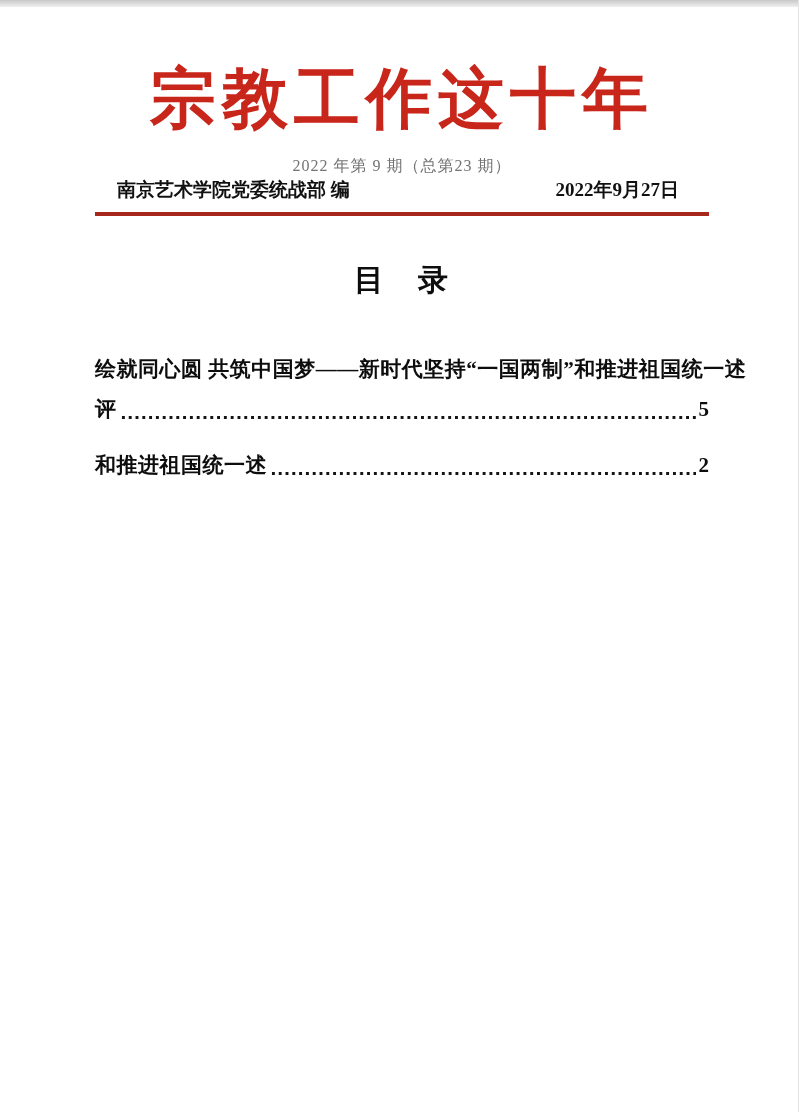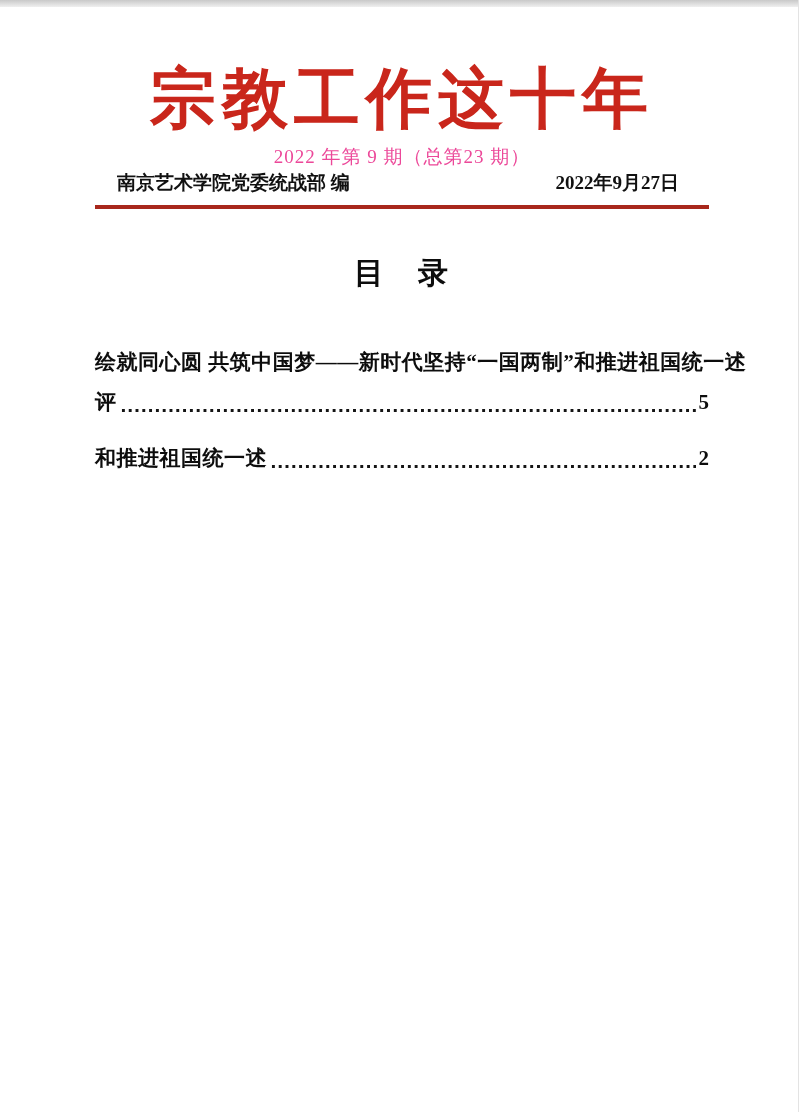--- a/index.html
+++ b/index.html
@@ -34,25 +34,25 @@
     margin-top: 52px;
     text-align: center;
     font-size: 66px;
     font-weight: 700;
     letter-spacing: 6px;
     color: var(--title-red, #c9261b);
     line-height: 1.2;
     white-space: nowrap;
   }
   .issue-line {
-    margin-top: 6px;
+    margin-top: 18px;
     text-align: center;
-    font-size: 19px;
+    font-size: 16px;
     letter-spacing: 1px;
-    color: #ec4899;
+    color: #737373;
   }
   .editor-row {
     display: flex;
     justify-content: space-between;
     align-items: center;
     font-size: 19px;
     font-weight: 700;
     padding-left: 22px;
     padding-right: 30px;
     color: #111111;

